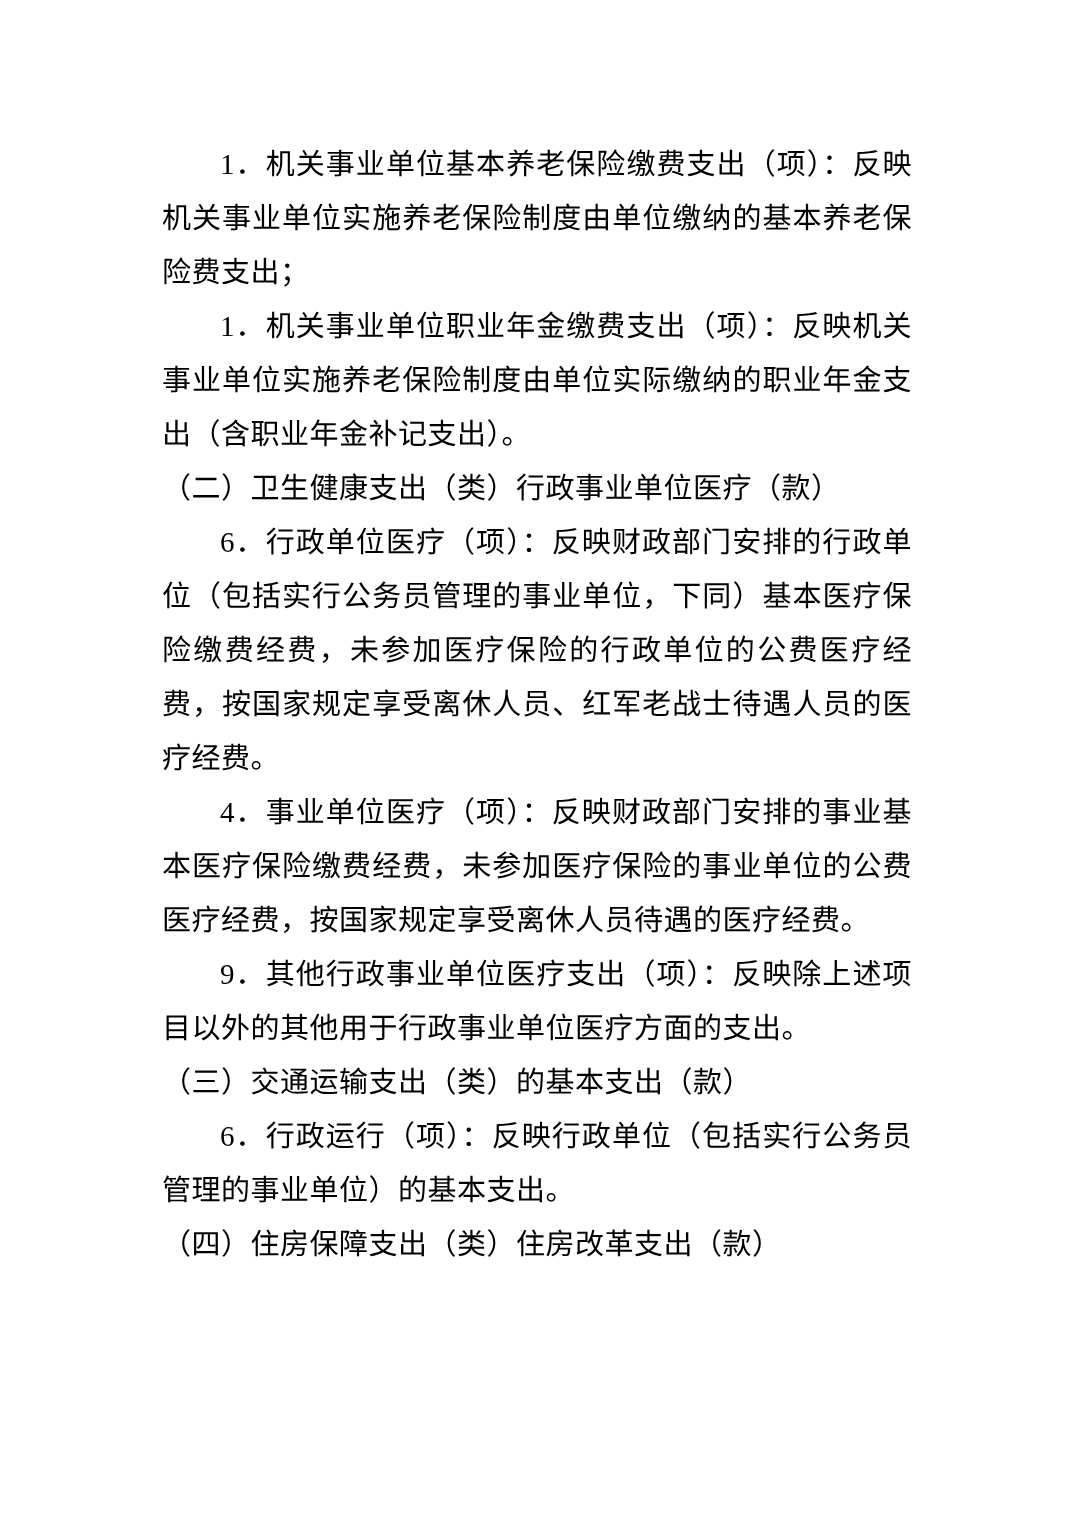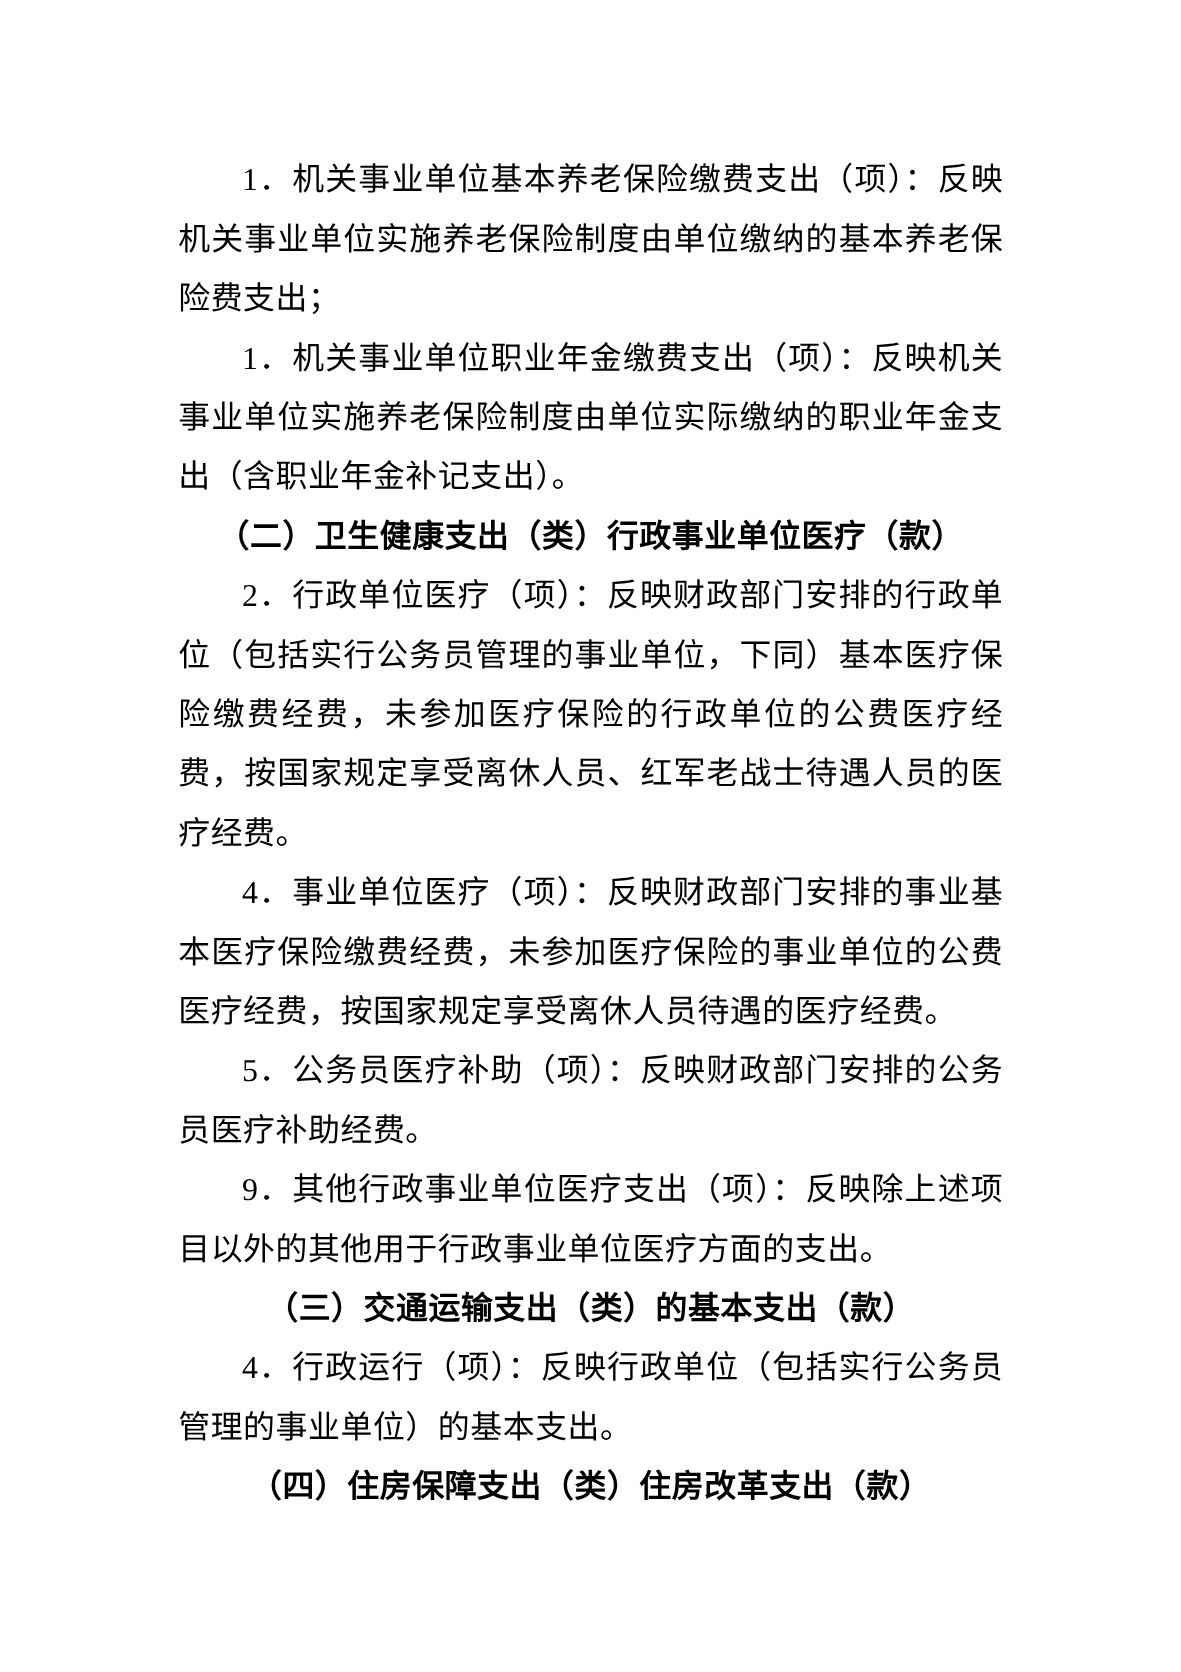--- a/index.html
+++ b/index.html
@@ -23,34 +23,32 @@
     margin: 0;
     font-family: "Liberation Serif", "DejaVu Serif", serif;
     font-size: 29px;
     line-height: 54px;
     color: #000000;
     text-align: justify;
     text-indent: 2em;
     letter-spacing: 0.5px;
   }
   .heading {
-    font-weight: 700;
-    text-align: center;
+    font-weight: 400;
     text-indent: 0;
   }
 </style>
 </head>
 <body>
 
 <div class="page">
   <div class="textblock" id="textblock">
       <p class="para">1．机关事业单位基本养老保险缴费支出（项）：反映机关事业单位实施养老保险制度由单位缴纳的基本养老保险费支出；</p>
       <p class="para">1．机关事业单位职业年金缴费支出（项）：反映机关事业单位实施养老保险制度由单位实际缴纳的职业年金支出（含职业年金补记支出）。</p>
       <p class="para heading">（二）卫生健康支出（类）行政事业单位医疗（款）</p>
-      <p class="para">2．行政单位医疗（项）：反映财政部门安排的行政单位（包括实行公务员管理的事业单位，下同）基本医疗保险缴费经费，未参加医疗保险的行政单位的公费医疗经费，按国家规定享受离休人员、红军老战士待遇人员的医疗经费。</p>
+      <p class="para">6．行政单位医疗（项）：反映财政部门安排的行政单位（包括实行公务员管理的事业单位，下同）基本医疗保险缴费经费，未参加医疗保险的行政单位的公费医疗经费，按国家规定享受离休人员、红军老战士待遇人员的医疗经费。</p>
       <p class="para">4．事业单位医疗（项）：反映财政部门安排的事业基本医疗保险缴费经费，未参加医疗保险的事业单位的公费医疗经费，按国家规定享受离休人员待遇的医疗经费。</p>
-      <p class="para">5．公务员医疗补助（项）：反映财政部门安排的公务员医疗补助经费。</p>
       <p class="para">9．其他行政事业单位医疗支出（项）：反映除上述项目以外的其他用于行政事业单位医疗方面的支出。</p>
       <p class="para heading">（三）交通运输支出（类）的基本支出（款）</p>
-      <p class="para">4．行政运行（项）：反映行政单位（包括实行公务员管理的事业单位）的基本支出。</p>
+      <p class="para">6．行政运行（项）：反映行政单位（包括实行公务员管理的事业单位）的基本支出。</p>
       <p class="para heading">（四）住房保障支出（类）住房改革支出（款）</p>
     </div>
 </div>
 
 </body></html>

